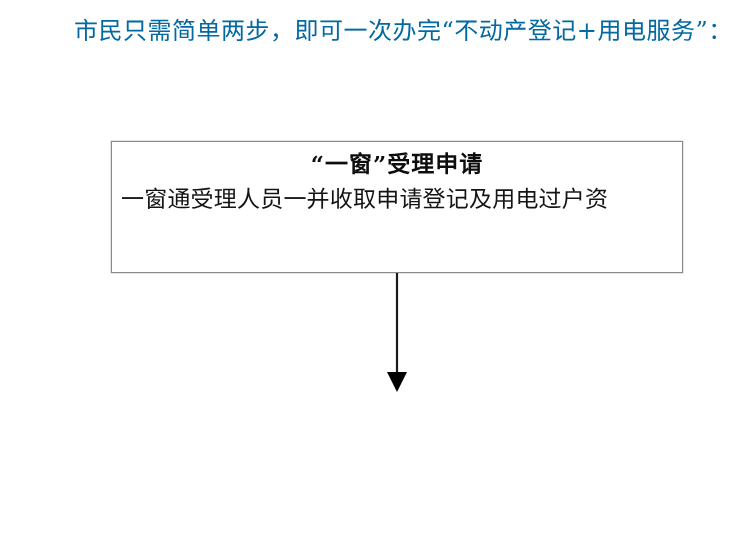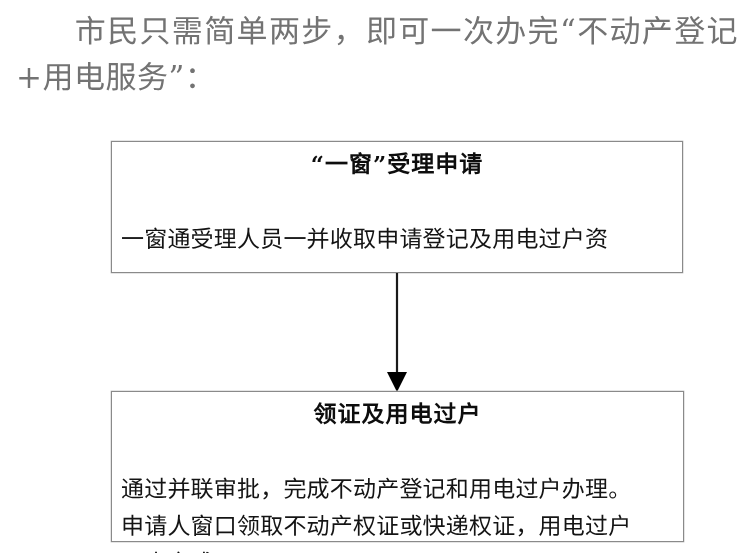--- a/index.html
+++ b/index.html
@@ -16,26 +16,26 @@
     color: #141414;
     -webkit-font-smoothing: antialiased;
   }
 
   
   .intro {
     position: absolute;
     left: 16px;
     top: 8px;
     width: 722px;
-    font-size: 31px;
+    font-size: 24px;
     line-height: 46px;
     letter-spacing: 0.5px;
     text-align: justify;
     text-justify: inter-ideograph;
-    color: #737373;
+    color: #0369a1;
   }
   .intro .indent {
     display: inline-block;
     width: 58px;
   }
 
   
   .flow {
     position: absolute;
     left: 0;
@@ -76,21 +76,20 @@
     margin-top: 5px;
     color: #0d0d0d;
   }
 
   .node-body {
     font-size: 23px;
     line-height: 37px;
     letter-spacing: 0.2px;
     padding: 0 17px 0 9px;
     color: #141414;
-    margin-top: 40px;
   }
   .node-body .line {
     display: block;
     white-space: nowrap;
   }
 
   
   .connector {
     position: absolute;
     left: 0;
@@ -114,22 +113,14 @@
     <div class="node-body">
       <span class="line">一窗通受理人员一并收取申请登记及用电过户资</span>
     </div>
   </div>
 
   <svg class="connector" viewBox="0 0 750 553">
     <line x1="397" y1="259" x2="397" y2="366" stroke="#1a1a1a" stroke-width="2.2"></line>
     <polygon points="397,378 387,358 407,358" fill="#000000"></polygon>
   </svg>
 
-  <div class="node node-2">
-    <div class="node-title">领证及用电过户</div>
-    <div class="node-body">
-      <span class="line">通过并联审批，完成不动产登记和用电过户办理。</span>
-      <span class="line">申请人窗口领取不动产权证或快递权证，用电过户</span>
-      <span class="line">同步完成。</span>
-    </div>
-  </div>
 
 </div>
 
 </body></html>

